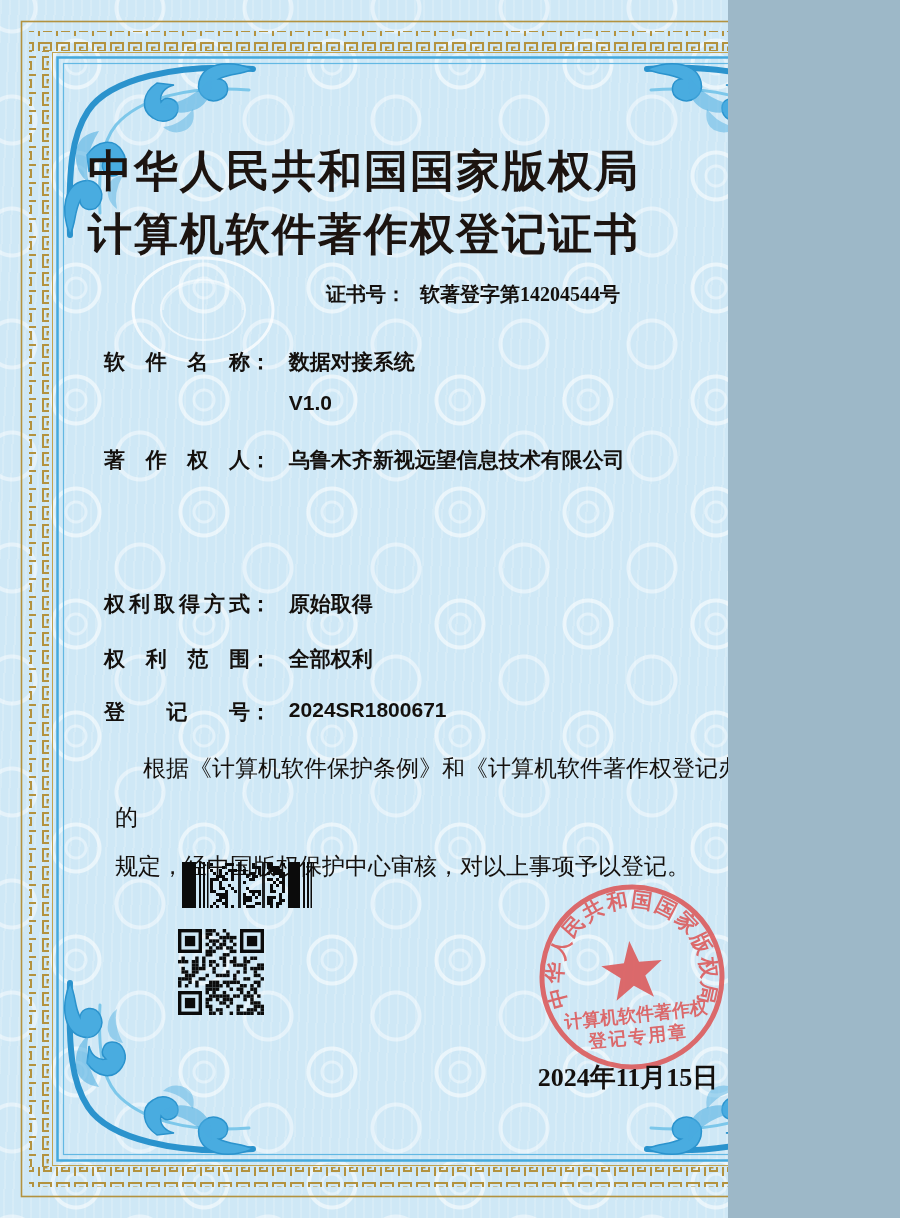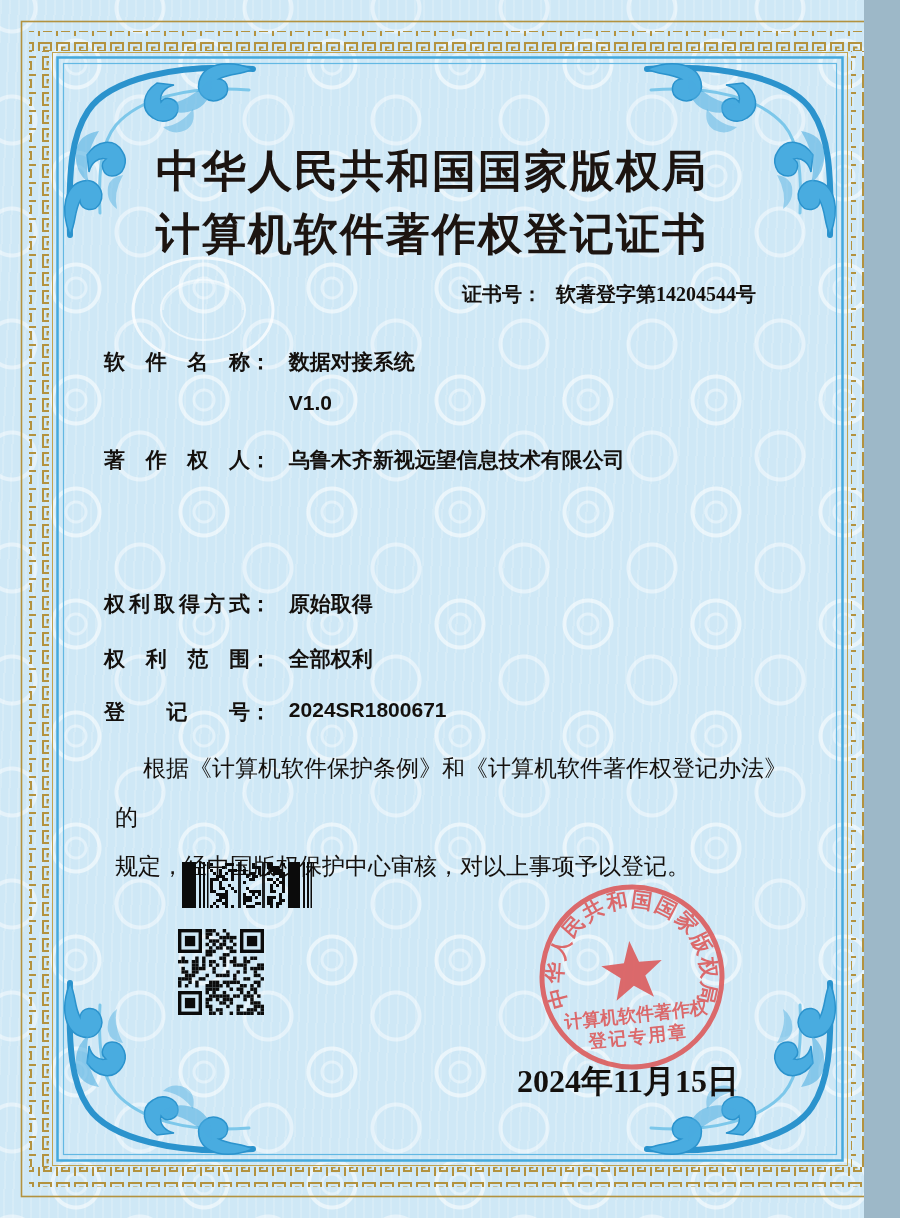--- a/index.html
+++ b/index.html
@@ -1,17 +1,17 @@
 <!DOCTYPE html>
 <html><head>
 <meta charset="utf-8">
 <style>
   html,body{margin:0;padding:0;background:#9db8c8;}
   .page{
-    position:relative;width:864px;height:1218px;overflow:hidden;
+    position:relative;width:728px;height:1218px;overflow:hidden;
     font-family:"Liberation Serif","DejaVu Serif",serif;
     background-color:#cfe8f6;
     background-image:
       radial-gradient(circle, rgba(255,255,255,0) 21px, rgba(255,255,255,.55) 22px, rgba(255,255,255,.55) 25px, rgba(255,255,255,0) 26px),
       radial-gradient(circle, rgba(255,255,255,0) 8px, rgba(255,255,255,.40) 9px, rgba(255,255,255,.40) 11px, rgba(255,255,255,0) 12px),
       radial-gradient(circle, rgba(255,255,255,0) 21px, rgba(255,255,255,.45) 22px, rgba(255,255,255,.45) 25px, rgba(255,255,255,0) 26px),
       repeating-linear-gradient(92deg, rgba(255,255,255,.16) 0 2px, rgba(255,255,255,0) 2px 9px);
     background-size:128px 112px,128px 112px,128px 112px,100% 100%;
     background-position:12px 8px,12px 8px,76px 64px,0 0;
   }
@@ -29,21 +29,21 @@
   .flabel{display:inline-block;width:146px;text-align:justify;text-align-last:justify;vertical-align:top;}
   .fcolon{display:inline-block;vertical-align:top;}
   .fvalue{display:inline-block;margin-left:12px;vertical-align:top;}
   .fvalue .v2{display:block;margin-top:15px;}
   .statement{
     left:115px;top:744px;width:682px;font-size:23px;color:#14100d;
     line-height:49px;font-weight:500;
   }
   .statement .ln1{text-indent:28px;}
   .date{left:508px;top:1060px;width:240px;text-align:center;
-        font-size:32px;font-weight:bold;color:#14100d;white-space:nowrap;}
+        font-size:26px;font-weight:bold;color:#14100d;white-space:nowrap;}
   .corner{width:200px;height:200px;}
   .corner.tr{transform:scaleX(-1);}
   .corner.bl{transform:scaleY(-1);}
   .corner.br{transform:scale(-1,-1);}
 </style>
 </head>
 <body>
 
 <div class="page">
 

